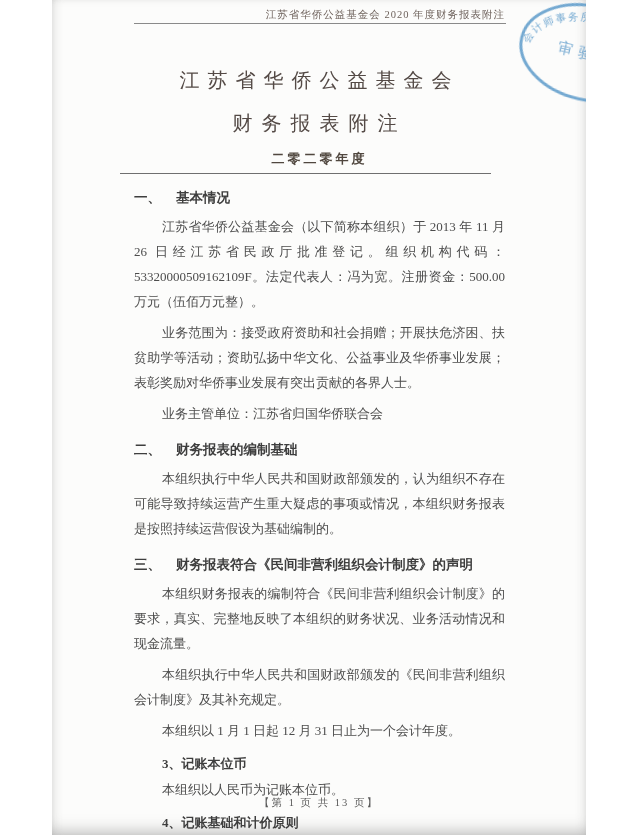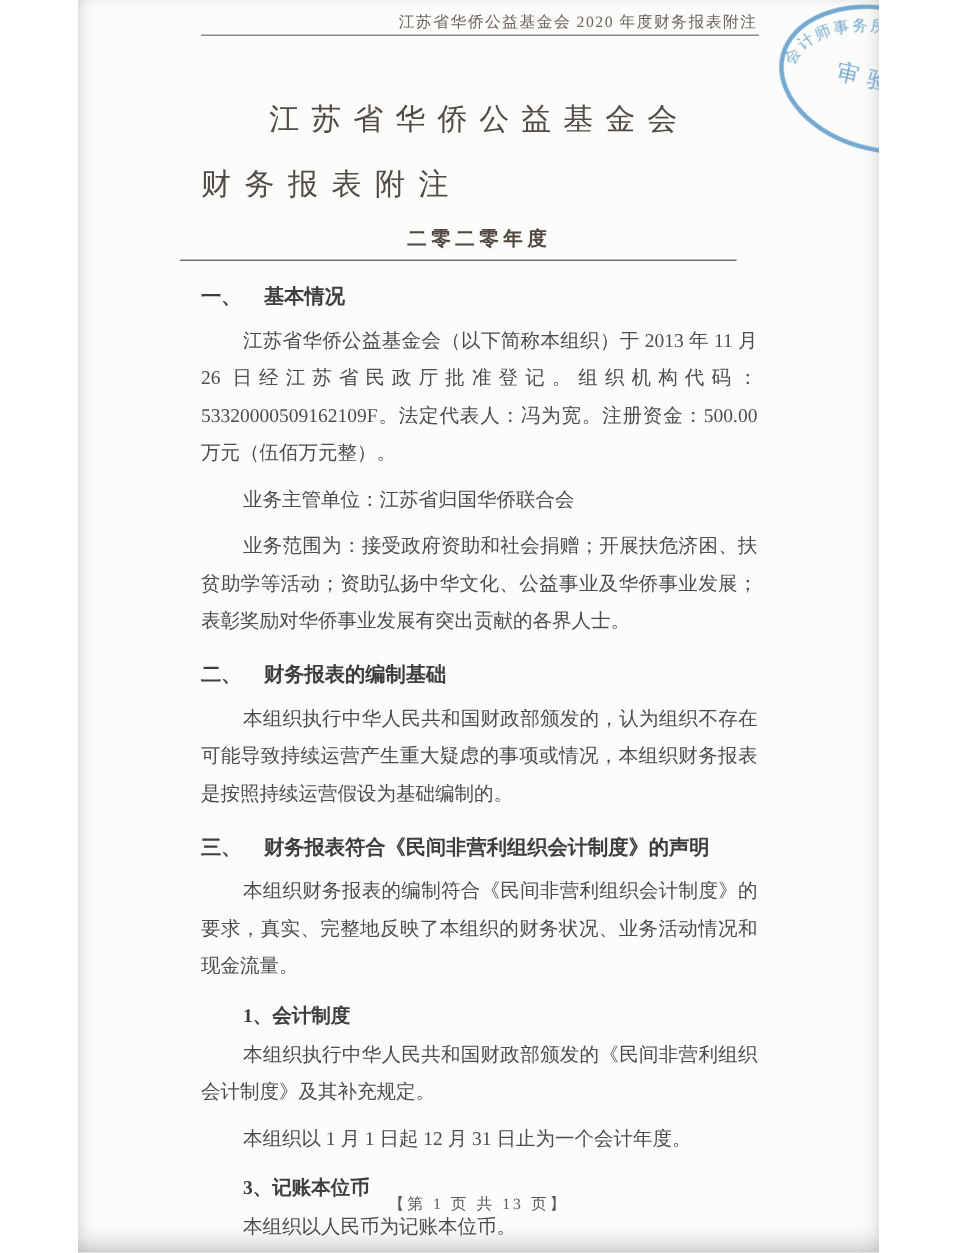--- a/index.html
+++ b/index.html
@@ -32,21 +32,21 @@
     position:absolute;left:461px;top:0px;width:152px;height:106px;
     transform:rotate(13deg);
     opacity:.78;
     filter:blur(.3px);
     pointer-events:none;
   }
   
   .content{padding:54px 81px 0 82px;}
   .t1{margin:12px 0 15px 0;text-align:center;font-size:20px;font-weight:normal;
       letter-spacing:8px;color:#544a46;line-height:28px;}
-  .t2{margin:0 0 13px 0;text-align:left;font-size:20px;font-weight:normal;
+  .t2{margin:0 0 13px 0;text-align:center;font-size:20px;font-weight:normal;
       letter-spacing:9px;color:#544a46;line-height:28px;}
   .year{margin:0 0 5px 0;text-align:center;font-size:13px;font-weight:bold;
       letter-spacing:3px;color:#50473f;line-height:18px;}
   .divider{border:none;border-top:1px solid #6f6f6f;margin:2px 14px 0 -14px;}
   .sec{margin:13px 0 5px 0;font-size:13.5px;font-weight:bold;color:#3e3e3e;line-height:22px;}
   .sec .no{margin-right:15px;}
   .content p{
     margin:0 0 6px 0;font-size:13px;line-height:25px;
     text-align:justify;text-indent:2.15em;color:#4c4c4c;
   }
@@ -80,35 +80,34 @@
 
     <h1 class="t1">江苏省华侨公益基金会</h1>
     <h1 class="t2">财务报表附注</h1>
     <div class="year">二零二零年度</div>
     <hr class="divider">
 
     <div class="sec">
       <span class="no">一、</span><span>基本情况</span>
     </div>
     <p>江苏省华侨公益基金会（以下简称本组织）于 2013 年 11 月 26 日经江苏省民政厅批准登记。组织机构代码：53320000509162109F。法定代表人：冯为宽。注册资金：500.00 万元（伍佰万元整）。</p>
+    <p>业务范围为：接受政府资助和社会捐赠；开展扶危济困、扶贫助学等活动；资助弘扬中华文化、公益事业及华侨事业发展；表彰奖励对华侨事业发展有突出贡献的各界人士。</p>
     <p>业务主管单位：江苏省归国华侨联合会</p>
-    <p>业务范围为：接受政府资助和社会捐赠；开展扶危济困、扶贫助学等活动；资助弘扬中华文化、公益事业及华侨事业发展；表彰奖励对华侨事业发展有突出贡献的各界人士。</p>
 
     <div class="sec">
       <span class="no">二、</span><span>财务报表的编制基础</span>
     </div>
     <p>本组织执行中华人民共和国财政部颁发的，认为组织不存在可能导致持续运营产生重大疑虑的事项或情况，本组织财务报表是按照持续运营假设为基础编制的。</p>
 
     <div class="sec">
       <span class="no">三、</span><span>财务报表符合《民间非营利组织会计制度》的声明</span>
     </div>
     <p>本组织财务报表的编制符合《民间非营利组织会计制度》的要求，真实、完整地反映了本组织的财务状况、业务活动情况和现金流量。</p>
 
 
-    <div class="subh">1、会计制度</div>
     <p>本组织执行中华人民共和国财政部颁发的《民间非营利组织会计制度》及其补充规定。</p>
 
     <p>本组织以 1 月 1 日起 12 月 31 日止为一个会计年度。</p>
 
     <div class="subh">3、记账本位币</div>
     <p>本组织以人民币为记账本位币。</p>
 
     <div class="subh">4、记账基础和计价原则</div>
 
   </div>

